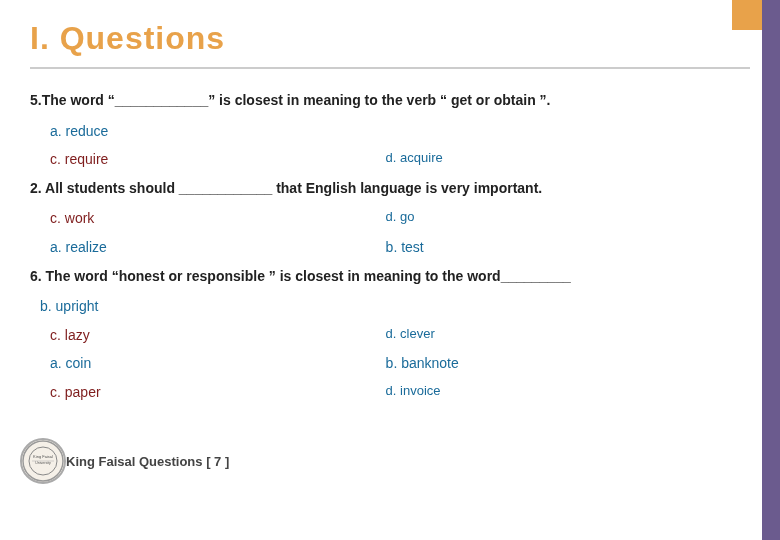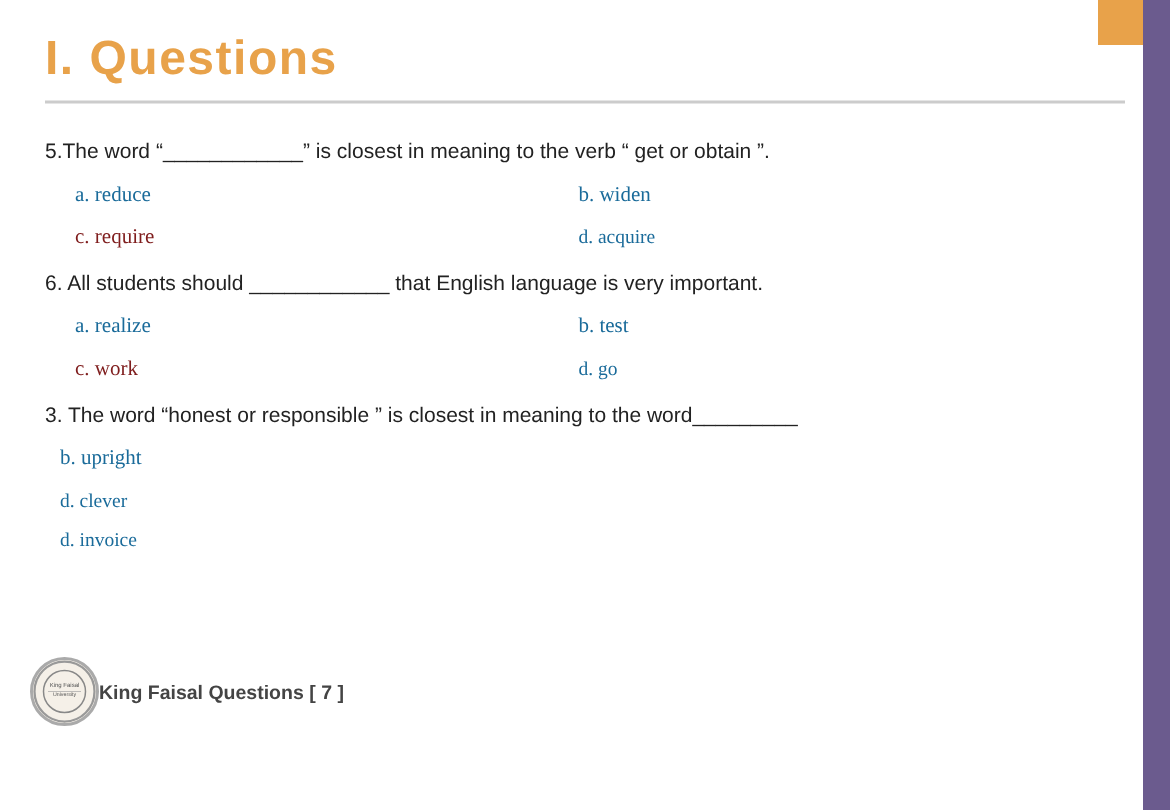--- a/index.html
+++ b/index.html
@@ -57,27 +57,26 @@
     .content-area {
       font-size: 14px;
       color: #222;
       line-height: 1.9;
     }
 
     .question-line {
       font-size: 14px;
       color: #222;
       margin-bottom: 4px;
-      font-weight: normal;
+      font-weight: bold;
     }
 
     .options-row {
       display: flex;
       margin-bottom: 2px;
-      font-family: Liberation Serif, serif;
     }
 
     .option-a {
       width: 48%;
       padding-left: 20px;
       color: #1a6b9a;
       font-size: 14px;
     }
     .option-b {
       width: 48%;
@@ -141,50 +140,55 @@
     <h1 class="main-title">I.  Questions</h1>
   </div>
 
   <div class="content-area">
 
     <div class="question-line">
       <span>5.The word “____________” is closest in meaning to the verb “ get or obtain ”.</span>
     </div>
     <div class="options-row">
       <div class="option-a">a. reduce</div>
-      <div class="option-b">b. widen</div>
     </div>
     <div class="options-row">
       <div class="option-c">c. require</div>
       <div class="option-d">d. acquire</div>
     </div>
 
     <div class="question-line">
-      <span>6. All students should ____________ that English language is very important.</span>
+      <span>2. All students should ____________ that English language is very important.</span>
+    </div>
+    <div class="options-row">
+      <div class="option-c">c. work</div>
+      <div class="option-d">d. go</div>
     </div>
     <div class="options-row">
       <div class="option-a">a. realize</div>
       <div class="option-b">b. test</div>
     </div>
-    <div class="options-row">
-      <div class="option-c">c. work</div>
-      <div class="option-d">d. go</div>
-    </div>
 
     <div class="question-line">
-      <span>3. The word “honest or responsible ”  is closest in meaning to the word_________</span>
+      <span>6. The word “honest or responsible ”  is closest in meaning to the word_________</span>
     </div>
     <div class="options-row">
       <div class="option-b">b. upright</div>
     </div>
     <div class="options-row">
+      <div class="option-c">c. lazy</div>
       <div class="option-d">d. clever</div>
     </div>
 
     <div class="options-row">
+      <div class="option-a">a. coin</div>
+      <div class="option-b">b. banknote</div>
+    </div>
+    <div class="options-row">
+      <div class="option-c">c. paper</div>
       <div class="option-d">d. invoice</div>
     </div>
 
   </div>
 
   <div class="footer">
     <div class="footer-logo-circle">
       <svg width="42" height="42" viewBox="0 0 42 42">
         <circle cx="21" cy="21" r="20" fill="#f5f0e8" stroke="#999" stroke-width="1.5"></circle>
         <circle cx="21" cy="21" r="14" fill="none" stroke="#888" stroke-width="1"></circle>

